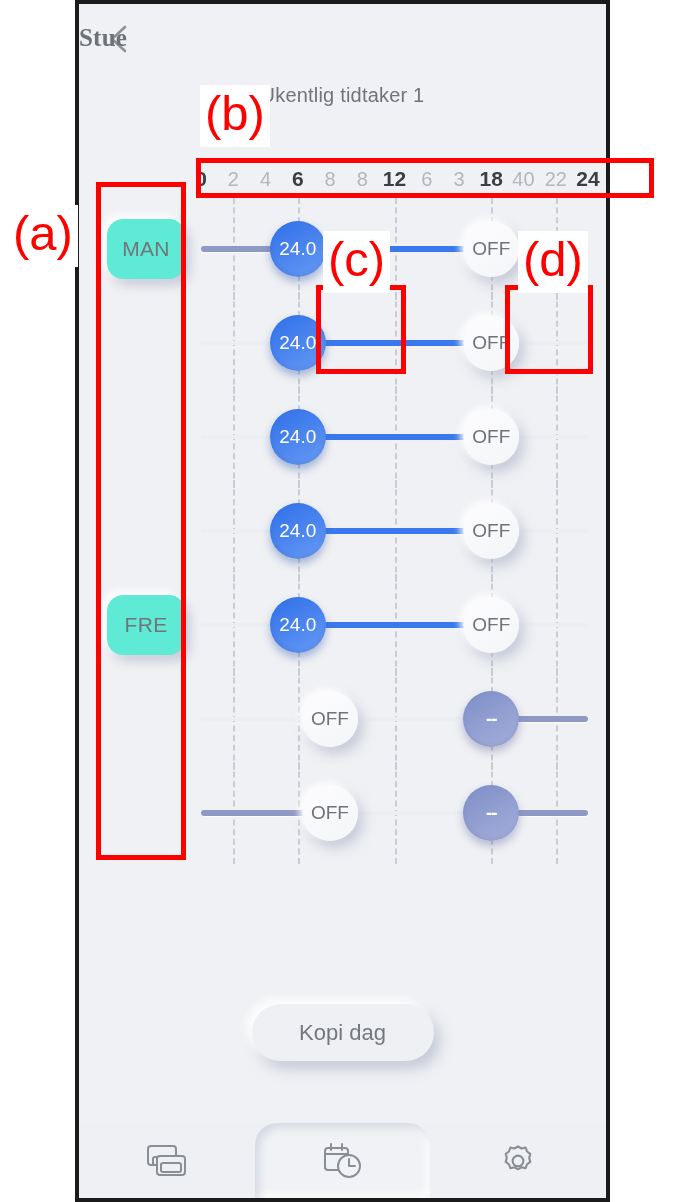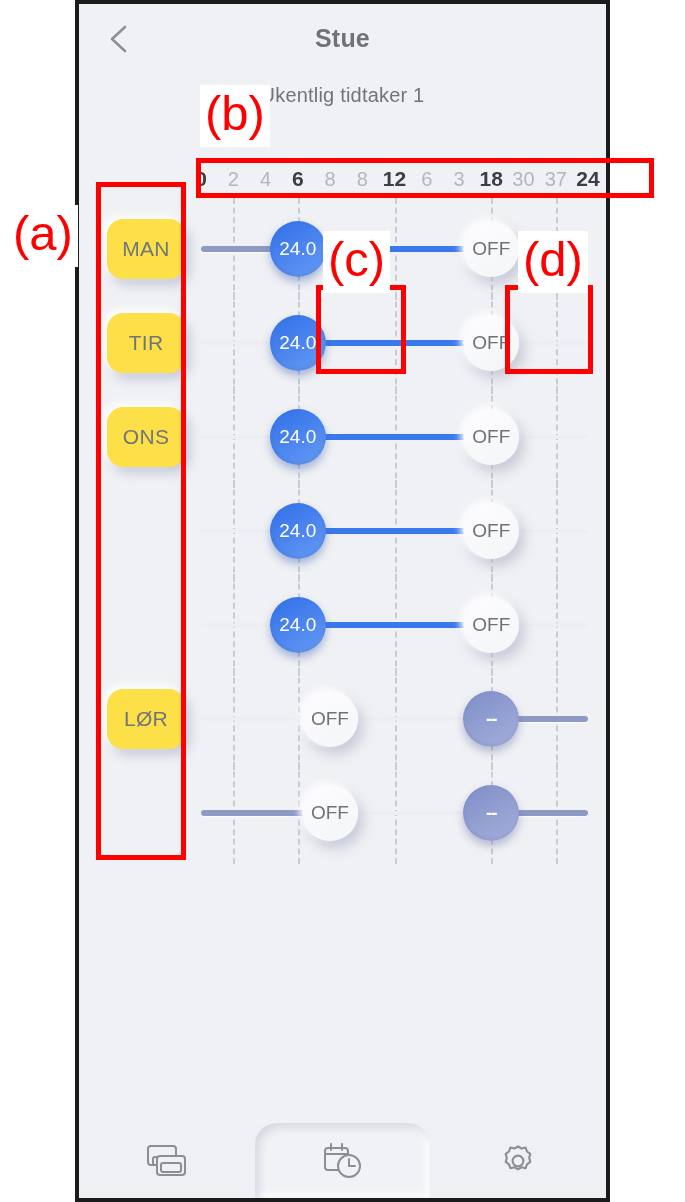--- a/index.html
+++ b/index.html
@@ -21,22 +21,22 @@
   }
 
   
   .nav-bar{ position:relative; height:72px; }
   .back-chevron{
     position:absolute; left:24px; top:18px; width:34px; height:34px;
     cursor:pointer;
   }
   .back-chevron svg{ display:block; }
   .nav-title{
-    position:absolute; left:0; right:0; top:20px; text-align:center;
-    font-size:25px; font-weight:bold; color:#6f7378; letter-spacing:.2px;
+    position:absolute; left:0; right:0; top:20px; text-align:left;
+    font-size:25px; font-weight:bold; color:#6f7378; letter-spacing:.2px;font-family:Liberation Serif, serif;
   }
   .subtitle{
     text-align:center; font-size:20px; color:#70747a;
     margin-top:8px; letter-spacing:.2px;
   }
 
   
   .axis-wrap{
     position:absolute; left:122px; right:18px; top:160px; height:32px;
   }
@@ -46,21 +46,21 @@
     font-size:20px; color:#b3b6bb; line-height:30px; white-space:nowrap;
   }
   .tick.major{ color:#3b3e42; font-weight:bold; font-size:21px; }
 
   
   .rows{ position:absolute; left:0; right:0; top:198px; height:662px; }
   .row{ position:relative; height:94px; }
 
   .daychip{
     position:absolute; left:28px; top:17px; width:78px; height:60px;
-    border-radius:16px; background:#fde047;
+    border-radius:16px; background:#5eead4;
     box-shadow:-4px -4px 8px rgba(255,255,255,.95),
                 5px 6px 11px rgba(163,170,195,.55);
     display:flex; align-items:center; justify-content:center;
     font-size:21px; color:#71757b; cursor:pointer; letter-spacing:.3px;
   }
 
   .lane{ position:absolute; left:122px; right:18px; top:0; bottom:0;text-align:center; }
 
   .gridline{
     position:absolute; top:-4px; bottom:-4px; width:0;
@@ -157,22 +157,22 @@
         <div class="tick major" style="left: 0%;">0</div>
         <div class="tick" style="left: 8.33333%;">2</div>
         <div class="tick" style="left: 16.6667%;">4</div>
         <div class="tick major" style="left: 25%;">6</div>
         <div class="tick" style="left: 33.3333%;">8</div>
         <div class="tick" style="left: 41.6667%;">8</div>
         <div class="tick major" style="left: 50%;">12</div>
         <div class="tick" style="left: 58.3333%;">6</div>
         <div class="tick" style="left: 66.6667%;">3</div>
         <div class="tick major" style="left: 75%;">18</div>
-        <div class="tick" style="left: 83.3333%;">30</div>
-        <div class="tick" style="left: 91.6667%;">37</div>
+        <div class="tick" style="left: 83.3333%;">40</div>
+        <div class="tick" style="left: 91.6667%;">22</div>
         <div class="tick major" style="left: 100%;">24</div>
       </div>
   </div>
 
   <div class="rows" id="rows">
       <div class="row">
         <div class="daychip">MAN</div>
         <div class="lane">
           <div class="baseline"></div>
           <div class="gridline" style="left: 8.33333%;"></div>
@@ -181,37 +181,35 @@
           <div class="gridline" style="left: 75%;"></div>
           <div class="gridline" style="left: 91.6667%;"></div>
           <div class="seg muted" style="left: 0%; width: 25%;"></div>
           <div class="seg active" style="left: 25%; width: 50%;"></div>
           <div class="seg faint" style="left: 75%; width: 25%;"></div>
           <div class="handle blue" style="left: 25%;">24.0</div>
           <div class="handle off" style="left: 75%;">OFF</div>
         </div>
       </div>
       <div class="row">
-        <div class="daychip">TIR</div>
         <div class="lane">
           <div class="baseline"></div>
           <div class="gridline" style="left: 8.33333%;"></div>
           <div class="gridline" style="left: 25%;"></div>
           <div class="gridline" style="left: 50%;"></div>
           <div class="gridline" style="left: 75%;"></div>
           <div class="gridline" style="left: 91.6667%;"></div>
           <div class="seg faint" style="left: 0%; width: 25%;"></div>
           <div class="seg active" style="left: 25%; width: 50%;"></div>
           <div class="seg faint" style="left: 75%; width: 25%;"></div>
           <div class="handle blue" style="left: 25%;">24.0</div>
           <div class="handle off" style="left: 75%;">OFF</div>
         </div>
       </div>
       <div class="row">
-        <div class="daychip">ONS</div>
         <div class="lane">
           <div class="baseline"></div>
           <div class="gridline" style="left: 8.33333%;"></div>
           <div class="gridline" style="left: 25%;"></div>
           <div class="gridline" style="left: 50%;"></div>
           <div class="gridline" style="left: 75%;"></div>
           <div class="gridline" style="left: 91.6667%;"></div>
           <div class="seg faint" style="left: 0%; width: 25%;"></div>
           <div class="seg active" style="left: 25%; width: 50%;"></div>
           <div class="seg faint" style="left: 75%; width: 25%;"></div>
@@ -228,36 +226,36 @@
           <div class="gridline" style="left: 75%;"></div>
           <div class="gridline" style="left: 91.6667%;"></div>
           <div class="seg faint" style="left: 0%; width: 25%;"></div>
           <div class="seg active" style="left: 25%; width: 50%;"></div>
           <div class="seg faint" style="left: 75%; width: 25%;"></div>
           <div class="handle blue" style="left: 25%;">24.0</div>
           <div class="handle off" style="left: 75%;">OFF</div>
         </div>
       </div>
       <div class="row">
+        <div class="daychip">FRE</div>
         <div class="lane">
           <div class="baseline"></div>
           <div class="gridline" style="left: 8.33333%;"></div>
           <div class="gridline" style="left: 25%;"></div>
           <div class="gridline" style="left: 50%;"></div>
           <div class="gridline" style="left: 75%;"></div>
           <div class="gridline" style="left: 91.6667%;"></div>
           <div class="seg faint" style="left: 0%; width: 25%;"></div>
           <div class="seg active" style="left: 25%; width: 50%;"></div>
           <div class="seg faint" style="left: 75%; width: 25%;"></div>
           <div class="handle blue" style="left: 25%;">24.0</div>
           <div class="handle off" style="left: 75%;">OFF</div>
         </div>
       </div>
       <div class="row">
-        <div class="daychip">LØR</div>
         <div class="lane">
           <div class="baseline"></div>
           <div class="gridline" style="left: 8.33333%;"></div>
           <div class="gridline" style="left: 25%;"></div>
           <div class="gridline" style="left: 50%;"></div>
           <div class="gridline" style="left: 75%;"></div>
           <div class="gridline" style="left: 91.6667%;"></div>
           <div class="seg faint" style="left: 0%; width: 33.3333%;"></div>
           <div class="seg faint" style="left: 33.3333%; width: 41.6667%;"></div>
           <div class="seg muted" style="left: 75%; width: 25%;"></div>
@@ -275,20 +273,23 @@
           <div class="gridline" style="left: 91.6667%;"></div>
           <div class="seg muted" style="left: 0%; width: 33.3333%;"></div>
           <div class="seg faint" style="left: 33.3333%; width: 41.6667%;"></div>
           <div class="seg muted" style="left: 75%; width: 25%;"></div>
           <div class="handle off" style="left: 33.3333%;">OFF</div>
           <div class="handle dash" style="left: 75%;">--</div>
         </div>
       </div>
     </div>
 
+  <div class="copy-wrap">
+    <div class="copy-btn">Kopi dag</div>
+  </div>
 
   <div class="tabbar">
 
     <div class="tab">
       <span>
         <svg viewBox="0 0 44 36" width="44" height="36">
           <rect x="3" y="3" width="28" height="19" rx="3" fill="none" stroke="#8a8e95" stroke-width="2"></rect>
           <rect x="8" y="14" width="23" height="8" rx="2" fill="none" stroke="#8a8e95" stroke-width="2"></rect>
           <rect x="12" y="13" width="28" height="19" rx="3" fill="#eef0f3" stroke="#8a8e95" stroke-width="2"></rect>
           <rect x="16" y="20" width="20" height="9" rx="2" fill="none" stroke="#8a8e95" stroke-width="2"></rect>

